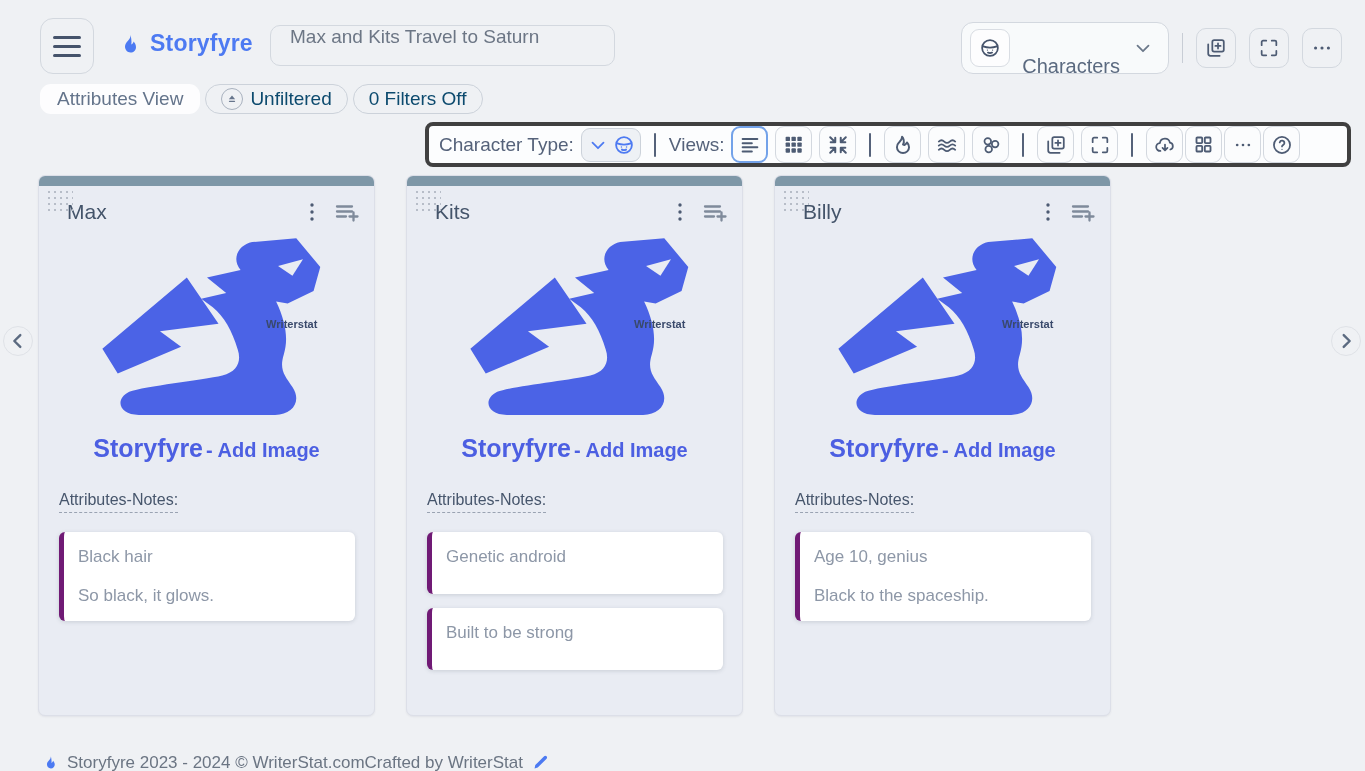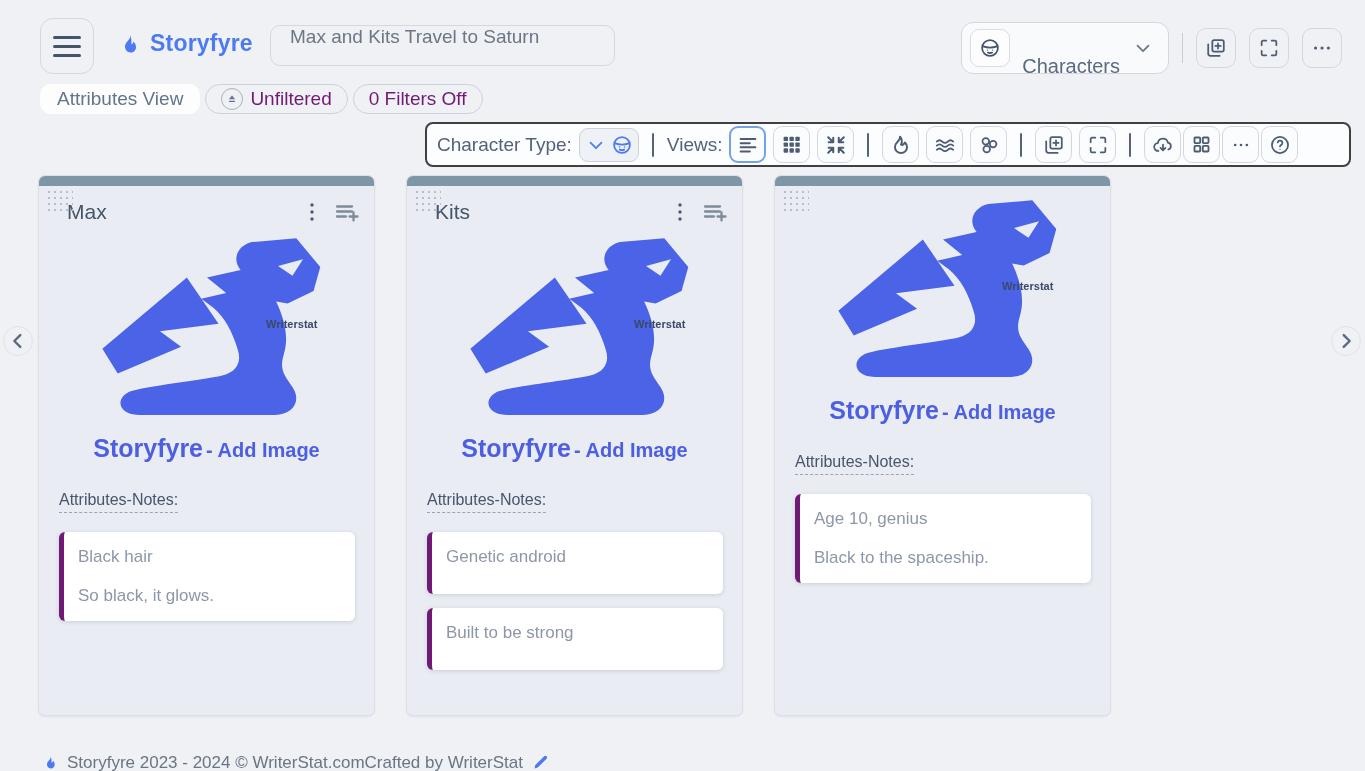--- a/index.html
+++ b/index.html
@@ -37,29 +37,29 @@
   .vdiv { width:1px; height:30px; background:#c8cdd5; }
   .sq-btn {
     width:40px; height:40px; border:1px solid #d3d8df; border-radius:10px; background:transparent;
     display:flex; align-items:center; justify-content:center; cursor:pointer;
   }
 
   
   .pills { position:absolute; left:40px; top:84px; display:flex; align-items:center; gap:5px; }
   .pill-plain { background:#fdfdfe; border-radius:11px; padding:4px 17px; font-size:19px; color:#64748b; }
   .pill-bordered {
-    border:1.5px solid #ccd2da; border-radius:17px; padding:3px 15px; font-size:19px; color:#701a75;
+    border:1.5px solid #ccd2da; border-radius:17px; padding:3px 15px; font-size:19px; color:#0c4a6e;
     display:flex; align-items:flex-end; gap:7px; background:transparent; cursor:pointer;
   }
   .filter-circle { width:22px; height:22px; border:1.5px solid #a9b2bf; border-radius:50%; display:flex; align-items:center; justify-content:center; }
 
   
   .toolbar {
     position:absolute; left:425px; top:122px; width:926px; height:45px;
-    background:#fcfdfe; border:2px solid #404040; border-radius:8px;
+    background:#fcfdfe; border:4px solid #404040; border-radius:8px;
     display:flex; align-items:center; gap:7px; padding:0 8px 0 10px;
   }
   .tb-label { font-size:19px; color:#55627a; white-space:nowrap; }
   .type-btn {
     width:60px; height:34px; background:#eef1f5; border:1px solid #ccd2da; border-radius:9px;
     display:flex; align-items:center; justify-content:center; gap:4px; cursor:pointer;
   }
   .tb-sep { width:2px; height:24px; background:#55627a; border-radius:1px; margin:0 6px; }
   .tb-btn {
     width:37px; height:37px; border:1.5px solid #d3d8df; border-radius:9px; background:#fbfcfd;
@@ -392,20 +392,40 @@
       </div>
       <div class="note">
         <div class="note-line">Built to be strong</div>
       </div>
     </div>
   </div>
 
   <div class="card">
     <div class="card-topbar"></div>
     <div class="drag-dots"></div>
+    <div class="card-head">
+      <span class="card-title">Billy</span>
+      <span class="card-actions">
+        <span style="cursor:pointer">
+          <svg width="16" height="20" viewBox="0 0 8 20">
+              <g fill="#4d5b73">
+                <circle cx="4" cy="3" r="1.7"></circle>
+                <circle cx="4" cy="10" r="1.7"></circle>
+                <circle cx="4" cy="17" r="1.7"></circle>
+              </g>
+            </svg>
+        </span>
+        <span style="cursor:pointer">
+          <svg width="26" height="24" viewBox="0 0 26 24" fill="none" stroke="#7f8a9b" stroke-width="2.3" stroke-linecap="round">
+              <path d="M3 6.5h15M3 11.5h15M3 16.5h9"></path>
+              <path d="M19.5 12.5v8M15.5 16.5h8"></path>
+            </svg>
+        </span>
+      </span>
+    </div>
     <div class="card-img">
       <svg width="240" height="200" viewBox="0 0 250 205">
         <g fill="#4b63e6">
           <path d="M160 42 C150 30 158 16 172 13 L218 9 L243 39 L236 64 L209 77 L197 75 C207 96 210 114 205 130 C200 146 206 152 214 164 C224 179 214 193 196 193 L54 193 C34 193 28 177 44 169 C60 163 120 157 141 152 C157 148 161 137 157 125 C151 105 143 91 131 81 L119 72 L145 66 L125 50 Z"></path>
           <path d="M16 124 L104 50 L137 98 L76 106 L98 122 L32 150 Z"></path>
         </g>
         <path d="M199 38 L225 31 L214 48 Z" fill="#e9ecf3"></path>
         <text x="240" y="103" text-anchor="end" font-size="11.5" font-weight="bold" fill="#39496b">Writerstat</text>
       </svg>
       <div class="caption">

